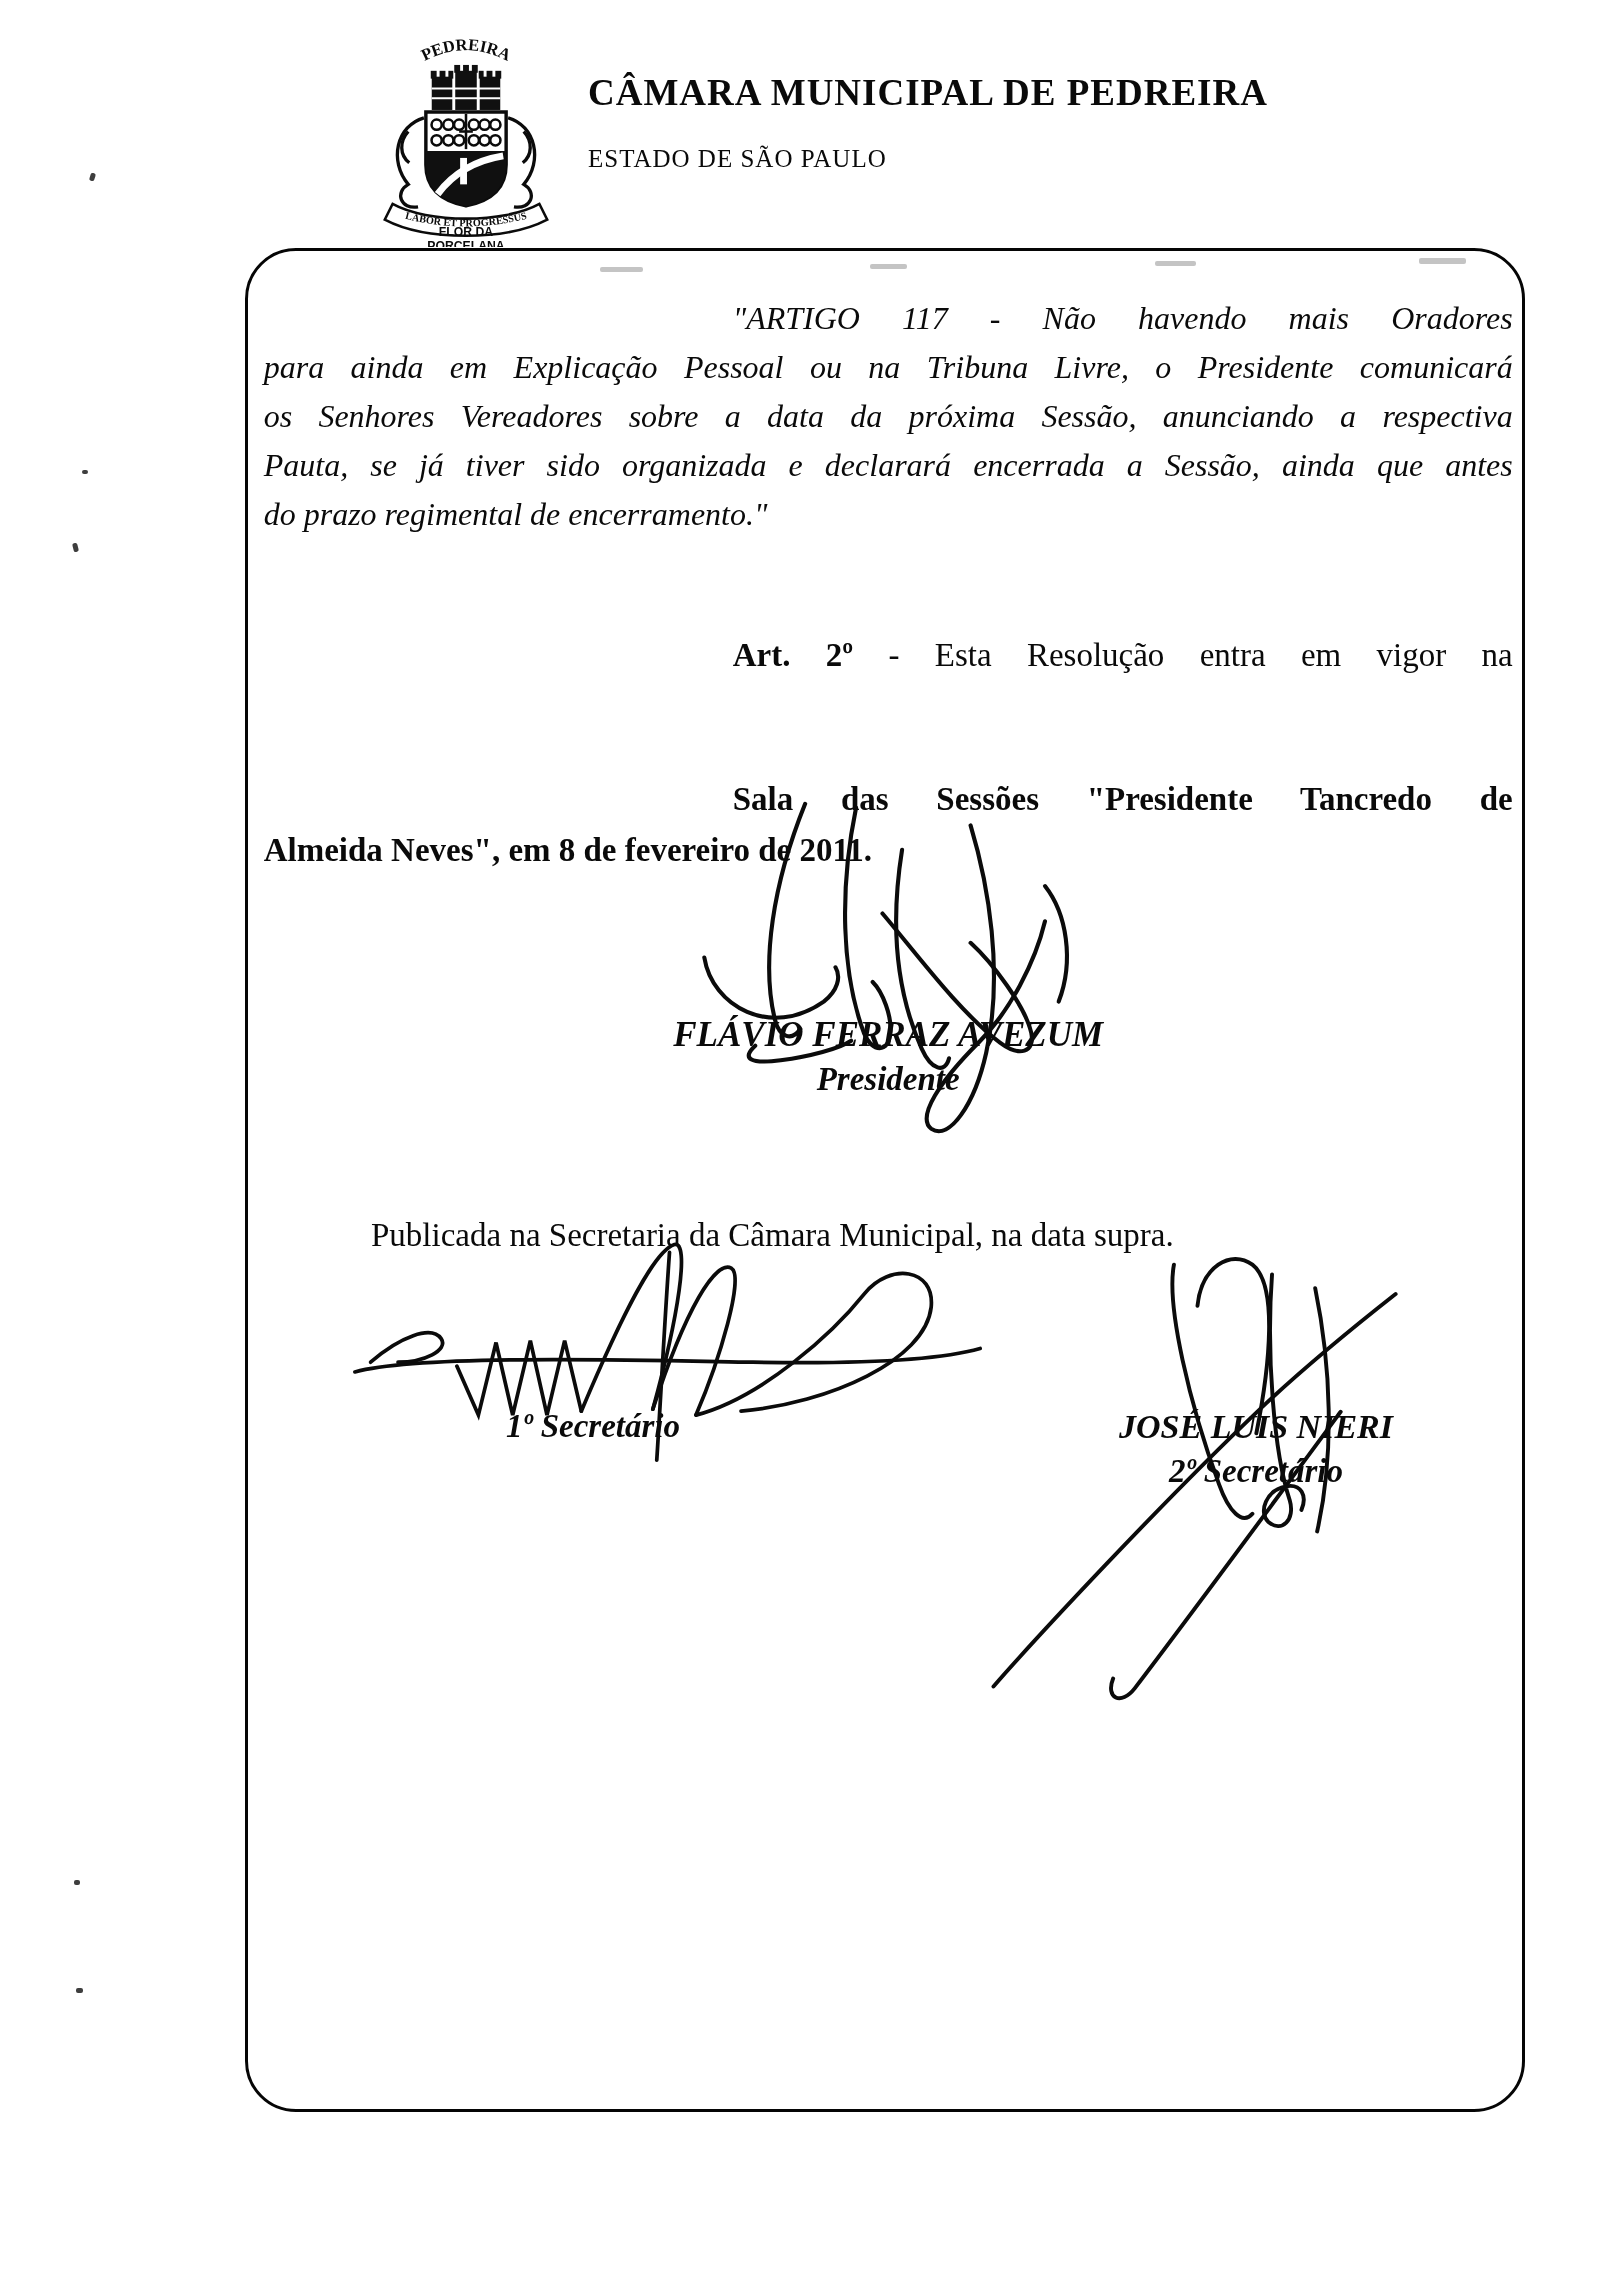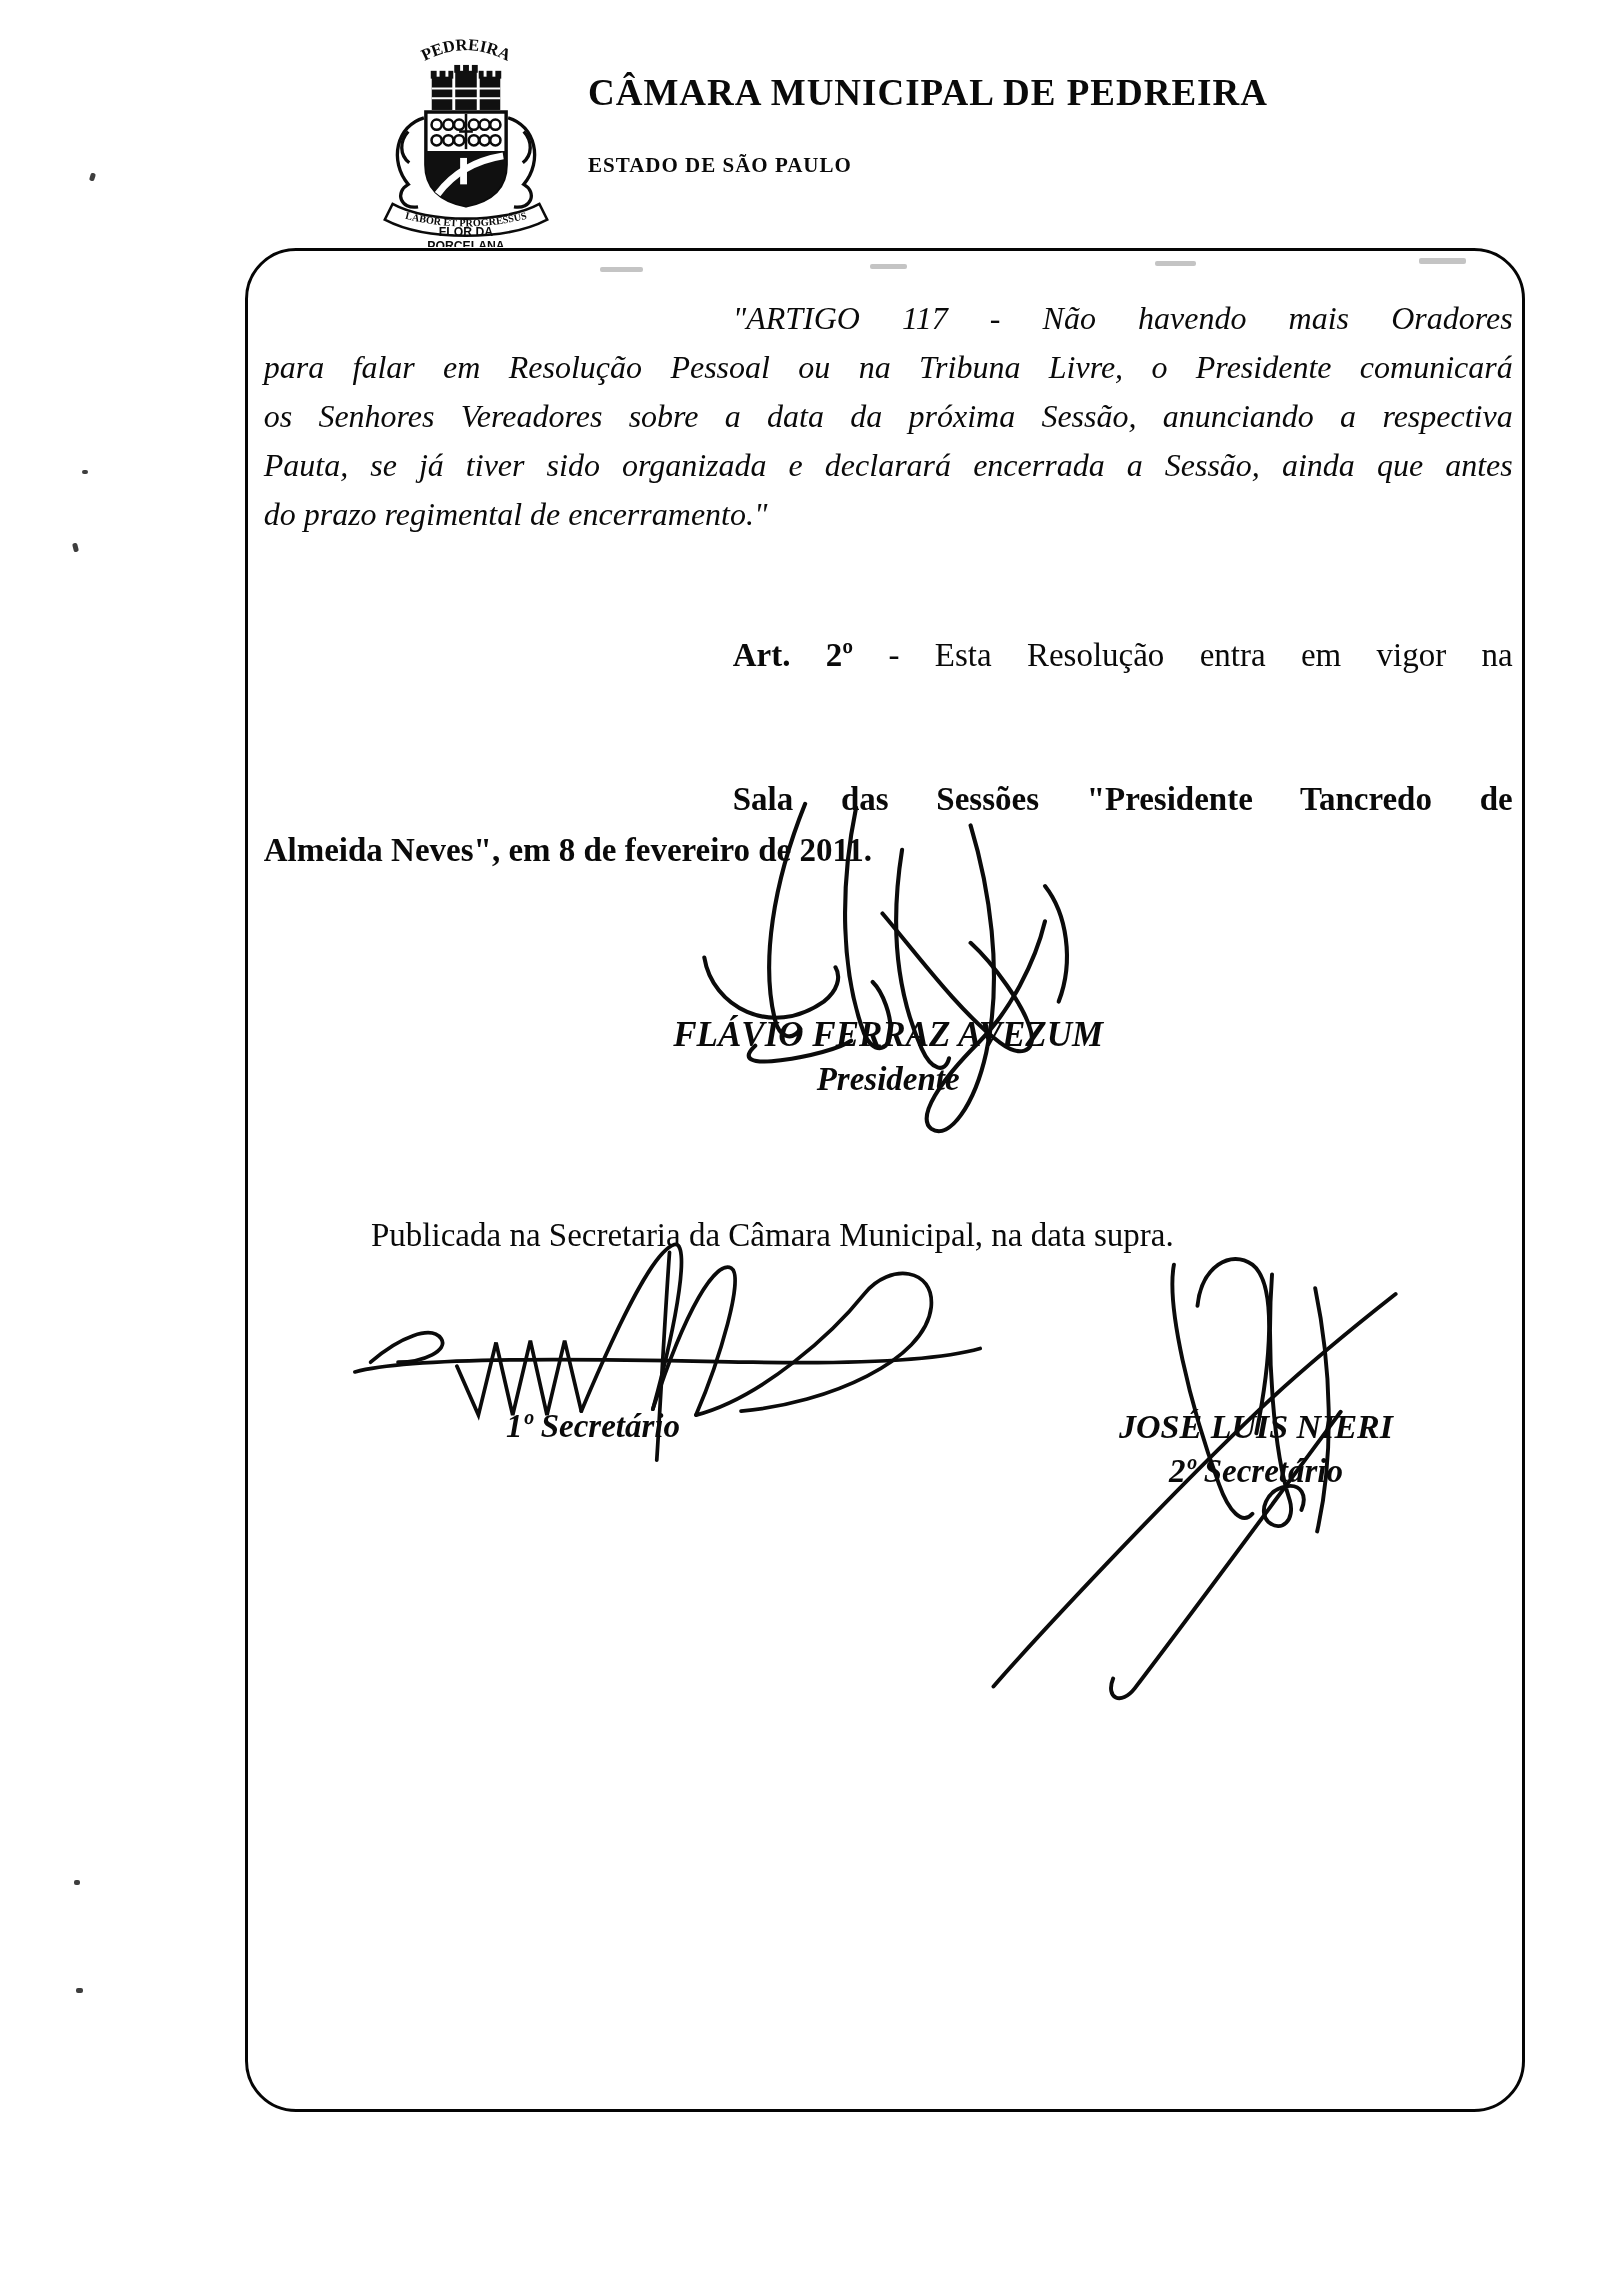--- a/index.html
+++ b/index.html
@@ -16,22 +16,22 @@
   
   #crest{position:absolute;left:357px;top:15.7px;}
   #header-titles{
     position:absolute;left:588px;top:71px;width:784px;
   }
   #org-title{
     font-size:37px;font-weight:bold;letter-spacing:1px;
     line-height:43px;white-space:nowrap;
   }
   #org-subtitle{
-    font-size:21px;font-weight:bold;letter-spacing:1px;
-    margin-top:39px;
+    font-size:25px;font-weight:normal;letter-spacing:1px;
+    margin-top:31px;
   }
 
   
   #doc-box{
     position:absolute;left:245px;top:248px;
     width:1280px;height:1864px;
     border:3.9px solid #050505;
     border-radius:51px;
     box-sizing:border-box;
   }
@@ -155,21 +155,21 @@
     <div id="header-titles">
       <div id="org-title">CÂMARA MUNICIPAL DE PEDREIRA</div>
       <div id="org-subtitle">ESTADO DE SÃO PAULO</div>
     </div>
   </div>
 
   <div id="doc-box">
 
     <div id="quote-para" class="para">
       <div class="jline indent">"ARTIGO 117 - Não havendo mais Oradores</div>
-      <div class="jline">para falar em Resolução Pessoal ou na Tribuna Livre, o Presidente comunicará</div>
+      <div class="jline">para ainda em Explicação Pessoal ou na Tribuna Livre, o Presidente comunicará</div>
       <div class="jline">os Senhores Vereadores sobre a data da próxima Sessão, anunciando a respectiva</div>
       <div class="jline">Pauta, se já tiver sido organizada e declarará encerrada a Sessão, ainda que antes</div>
       <div class="lline">do prazo regimental de encerramento."</div>
     </div>
 
     <div id="art2-para" class="para">
       <div class="jline indent"><span class="bold">Art. 2º</span><span> - Esta Resolução entra em vigor na</span></div>
     </div>
 
     <div id="session-para" class="para">

